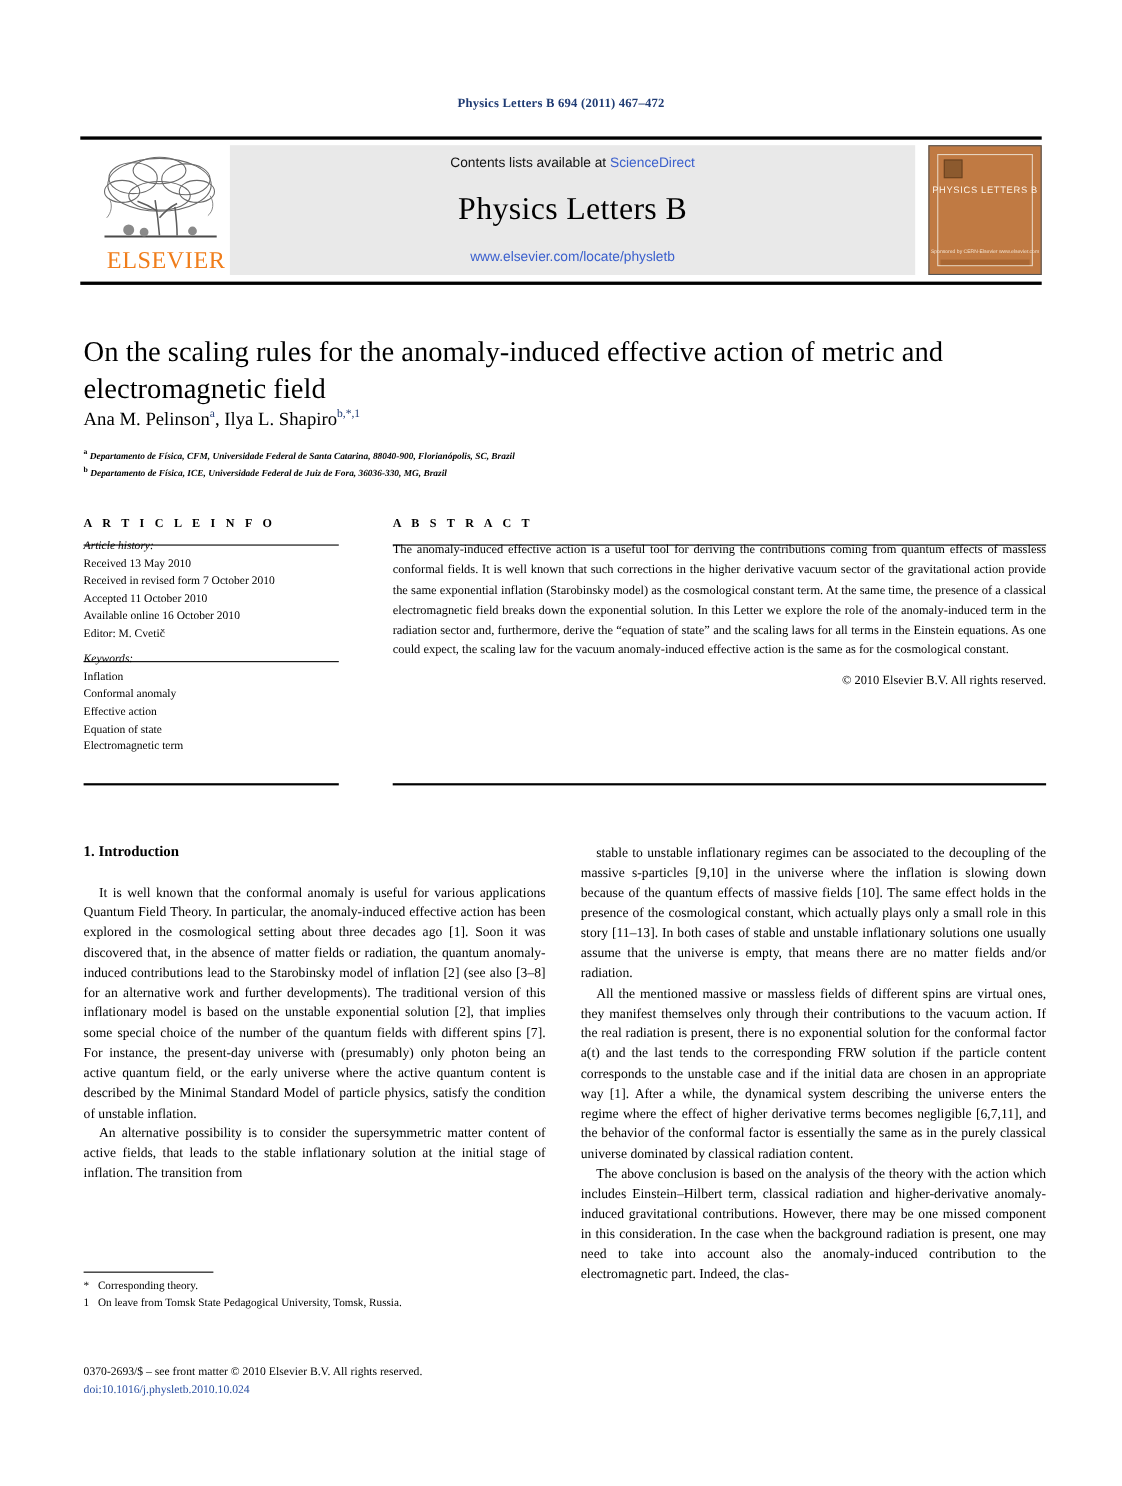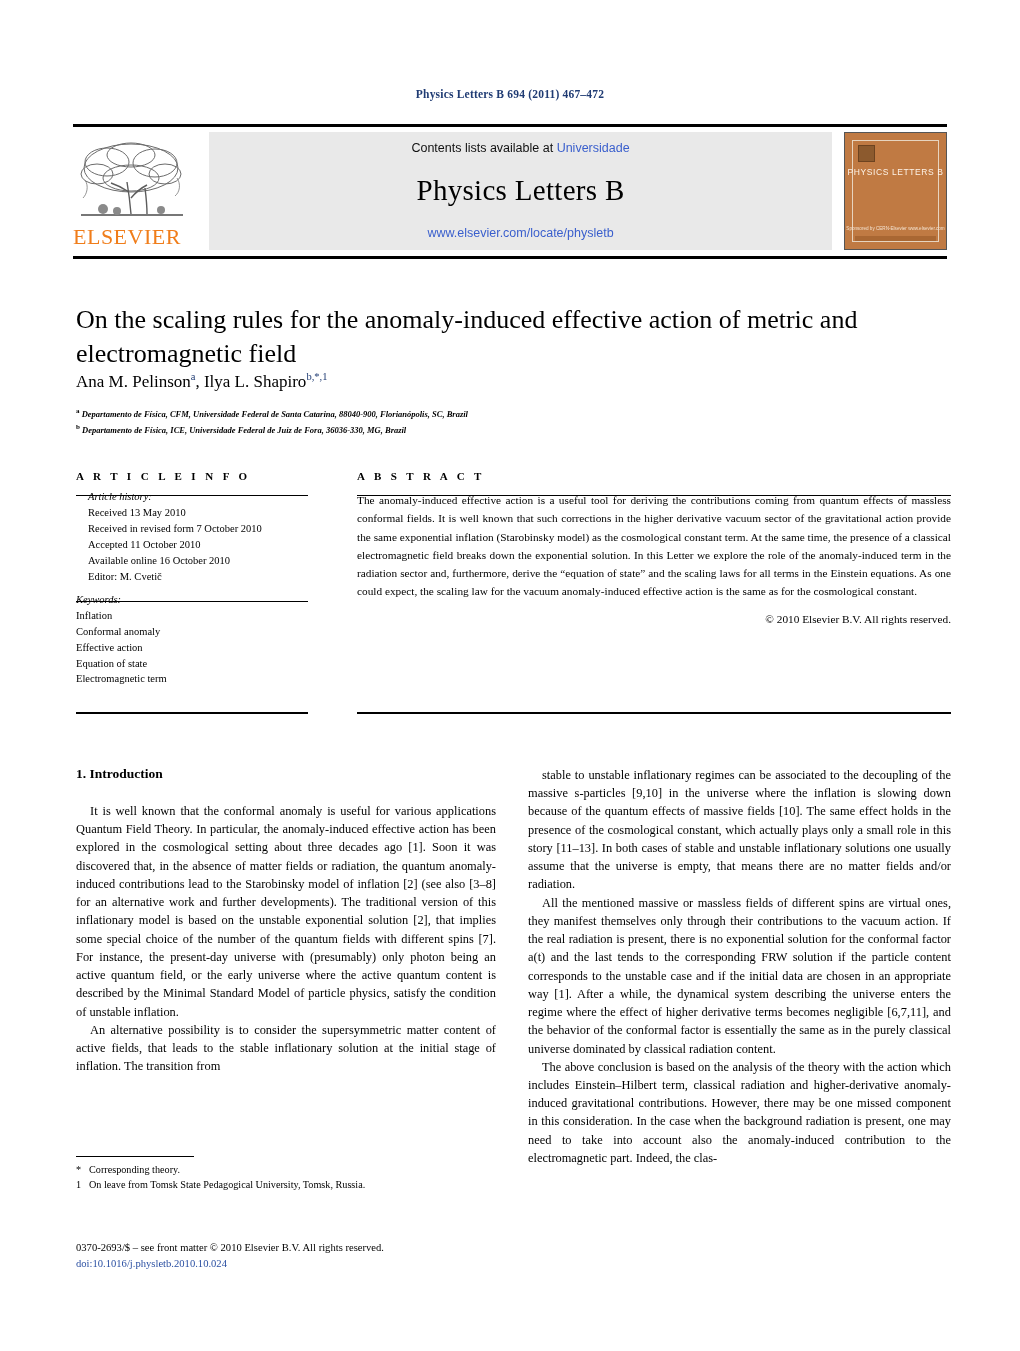--- a/index.html
+++ b/index.html
@@ -37,21 +37,21 @@
     left: 73px; top: 124px;
     width: 874px;
     border-top: 3px solid #000;
     padding-top: 5px;
   }
   .masthead-row { display: flex; align-items: stretch; height: 118px; }
 
   .elsevier-logo {
     width: 132px; flex: 0 0 132px;
     display: flex; flex-direction: column;
-    align-items: flex-start; justify-content: flex-end;
+    align-items: flex-end; justify-content: flex-end;
     padding-bottom: 2px;
   }
   .tree-wrap { width: 118px; height: 88px; }
   .elsevier-word {
     font-family: "Liberation Serif", serif;
     color: #f07d1a;
     font-size: 22px;
     letter-spacing: 0.5px;
     line-height: 1;
     font-weight: 400;
@@ -173,21 +173,20 @@
     font-weight: bold;
     font-size: 11px;
     letter-spacing: 3.4px;
   }
 
   .hist {
     margin-top: 7px;
     font-size: 10.5px;
     line-height: 1.52;
     font-family: "Liberation Serif", serif;
-    margin-left: 12px;
   }
   .hist .it { font-style: italic; }
   .kw {
     margin-top: 7px;
     font-size: 10.5px;
     line-height: 1.52;
     font-family: "Liberation Serif", serif;
   }
   .kw .it { font-style: italic; }
 
@@ -299,21 +298,21 @@
               <circle cx="44" cy="73" r="4"></circle>
               <circle cx="88" cy="72" r="4"></circle>
             </g>
           </svg>
         </div>
         <div class="elsevier-word">ELSEVIER</div>
       </div>
 
       <div class="banner">
         <div class="banner-top">
-          <span>Contents lists available at </span><span class="sd-link">Universidade</span>
+          <span>Contents lists available at </span><span class="sd-link">ScienceDirect</span>
         </div>
         <div class="banner-title">Physics Letters B</div>
         <div class="banner-url">www.elsevier.com/locate/physletb</div>
       </div>
 
       <div class="cover-thumb">
         <div class="cover-inner"></div>
         <div class="cover-sq"></div>
         <div class="cover-title">PHYSICS LETTERS B</div>
         <div class="cover-foot">Sponsored by

